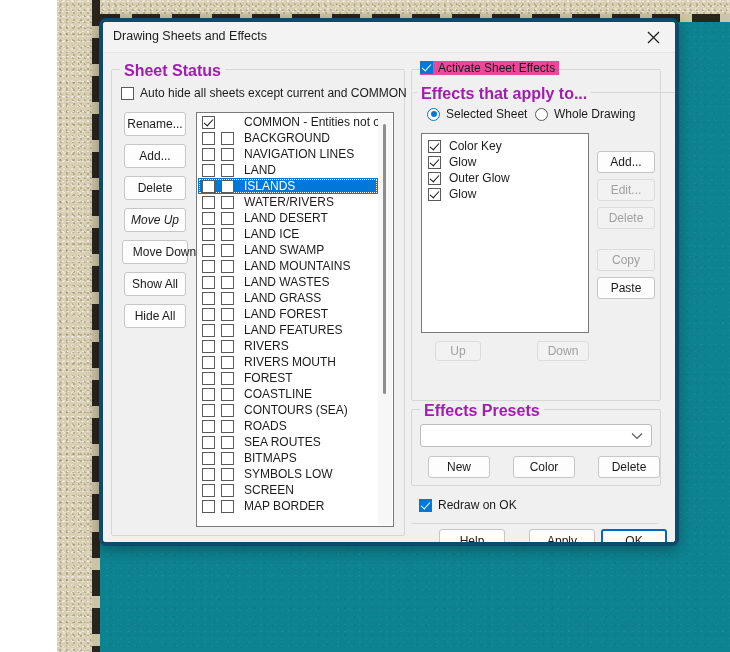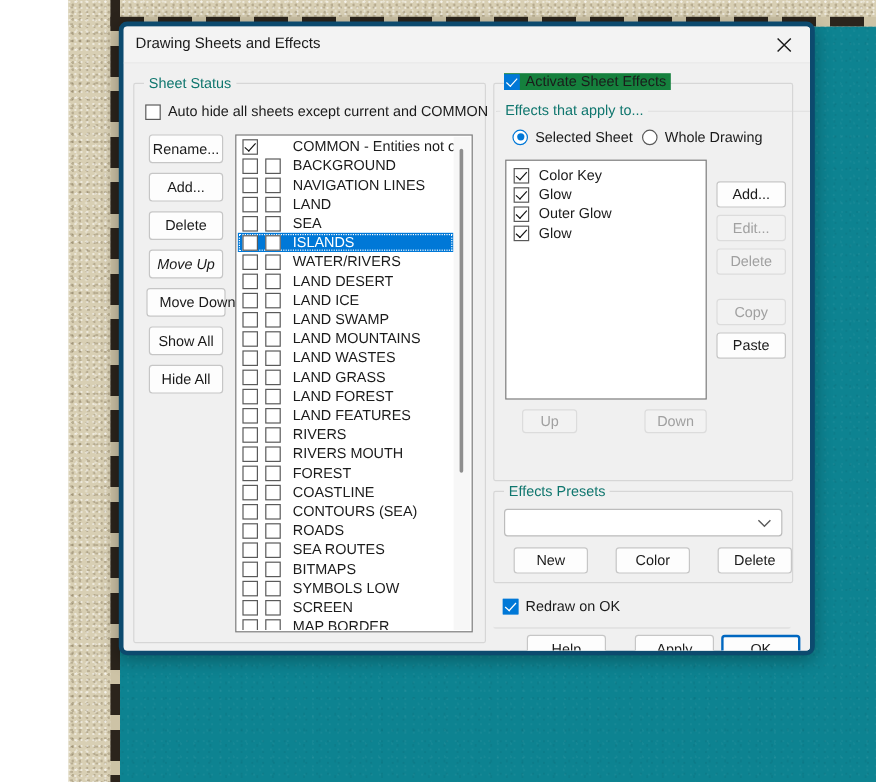--- a/index.html
+++ b/index.html
@@ -121,34 +121,35 @@
   .group {
     position: absolute;
     border: 1px solid #d6d6d6;
     border-radius: 2px;
   }
   .group > .group-title {
     position: absolute;
     top: -8px; left: 8px;
     background: #f0f0f0;
     padding: 0 4px;
-    font-size: 12px;
-    color: #0f766e;
+    font-size: 16px;
+    color: #a21caf;
     white-space: nowrap;
+    font-weight: bold;
   }
   .group > .group-title-chk {
     position: absolute;
     top: -9px; left: 8px;
-    background: #15803d;
+    background: #ec4899;
     padding: 0 4px 0 0;
     font-size: 12px;
     color: #1b1b1b;
     white-space: nowrap;
     display: flex;
-    align-items: flex-end;
+    align-items: flex-start;
     gap: 5px;
   }
 
   
   .cb {
     width: 13px; height: 13px;
     border: 1px solid #5a5a5a;
     background: #ffffff;
     box-sizing: border-box;
     display: inline-block;
@@ -388,25 +389,20 @@
               <div class="sheet-row">
                 <span class="cb"></span>
                 <span class="cb"></span>
                 <span class="lbl">NAVIGATION LINES</span>
               </div>
               <div class="sheet-row">
                 <span class="cb"></span>
                 <span class="cb"></span>
                 <span class="lbl">LAND</span>
               </div>
-              <div class="sheet-row">
-                <span class="cb"></span>
-                <span class="cb"></span>
-                <span class="lbl">SEA</span>
-              </div>
               <div class="sheet-row selected">
                 <span class="cb"></span>
                 <span class="cb"></span>
                 <span class="lbl">ISLANDS</span>
               </div>
               <div class="sheet-row">
                 <span class="cb"></span>
                 <span class="cb"></span>
                 <span class="lbl">WATER/RIVERS</span>
               </div>

